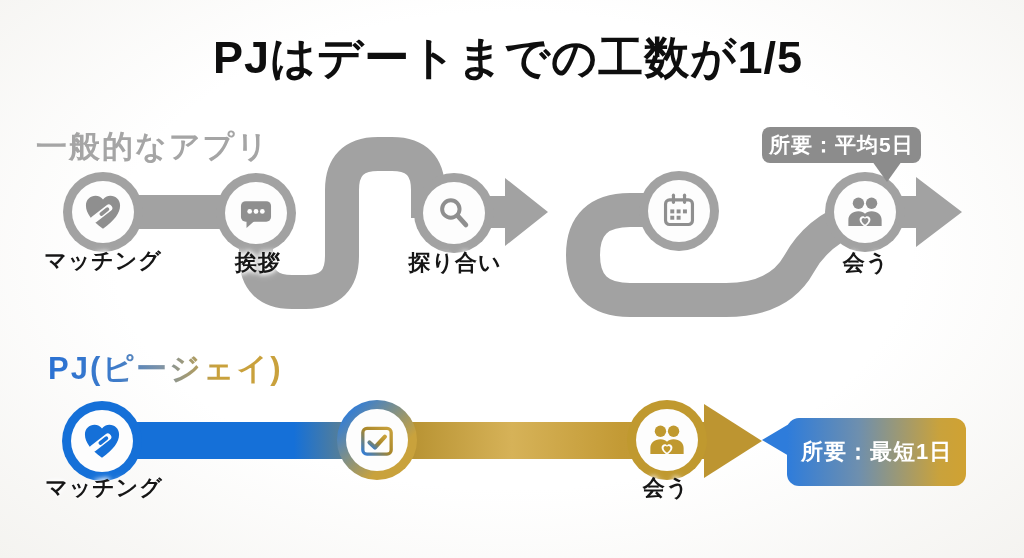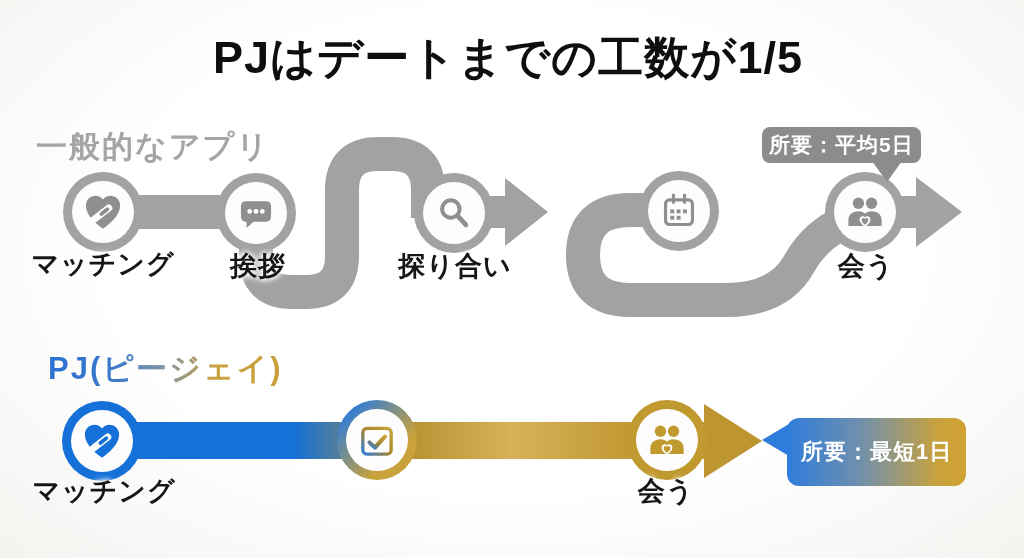--- a/index.html
+++ b/index.html
@@ -33,21 +33,21 @@
   .ring-gray{background:#a2a2a2;}
   .ring-blue{background:#1570d8;}
   .ring-gold{background:#c0992f;}
   .ring-grad{background:linear-gradient(135deg,#2e7cdb 12%,#c9a23c 70%);}
   .ic-gray .fillc{fill:#8f8f8f}   .ic-gray .strokec{stroke:#8f8f8f}
   .ic-blue .fillc{fill:#1570d8}
   .ic-gold .fillc{fill:#c0992f}
   
   .step-label{
     position:absolute;z-index:3;transform:translateX(-50%);white-space:nowrap;
-    font-size:27px;font-weight:800;color:#161616;letter-spacing:1px;
+    font-size:22px;font-weight:800;color:#161616;letter-spacing:1px;
     text-shadow:0 0 5px #fff,0 0 5px #fff,0 0 8px #fff;
   }
   
   .badge{position:absolute;z-index:4;color:#fff;font-weight:800;white-space:nowrap;}
   .badge-generic{
     left:762px;top:127px;height:36px;line-height:36px;padding:0 7px;
     background:#8c8c8c;border-radius:8px;font-size:21px;letter-spacing:1px;
   }
   .badge-generic-tail{
     position:absolute;z-index:3;left:872px;top:161px;width:0;height:0;

